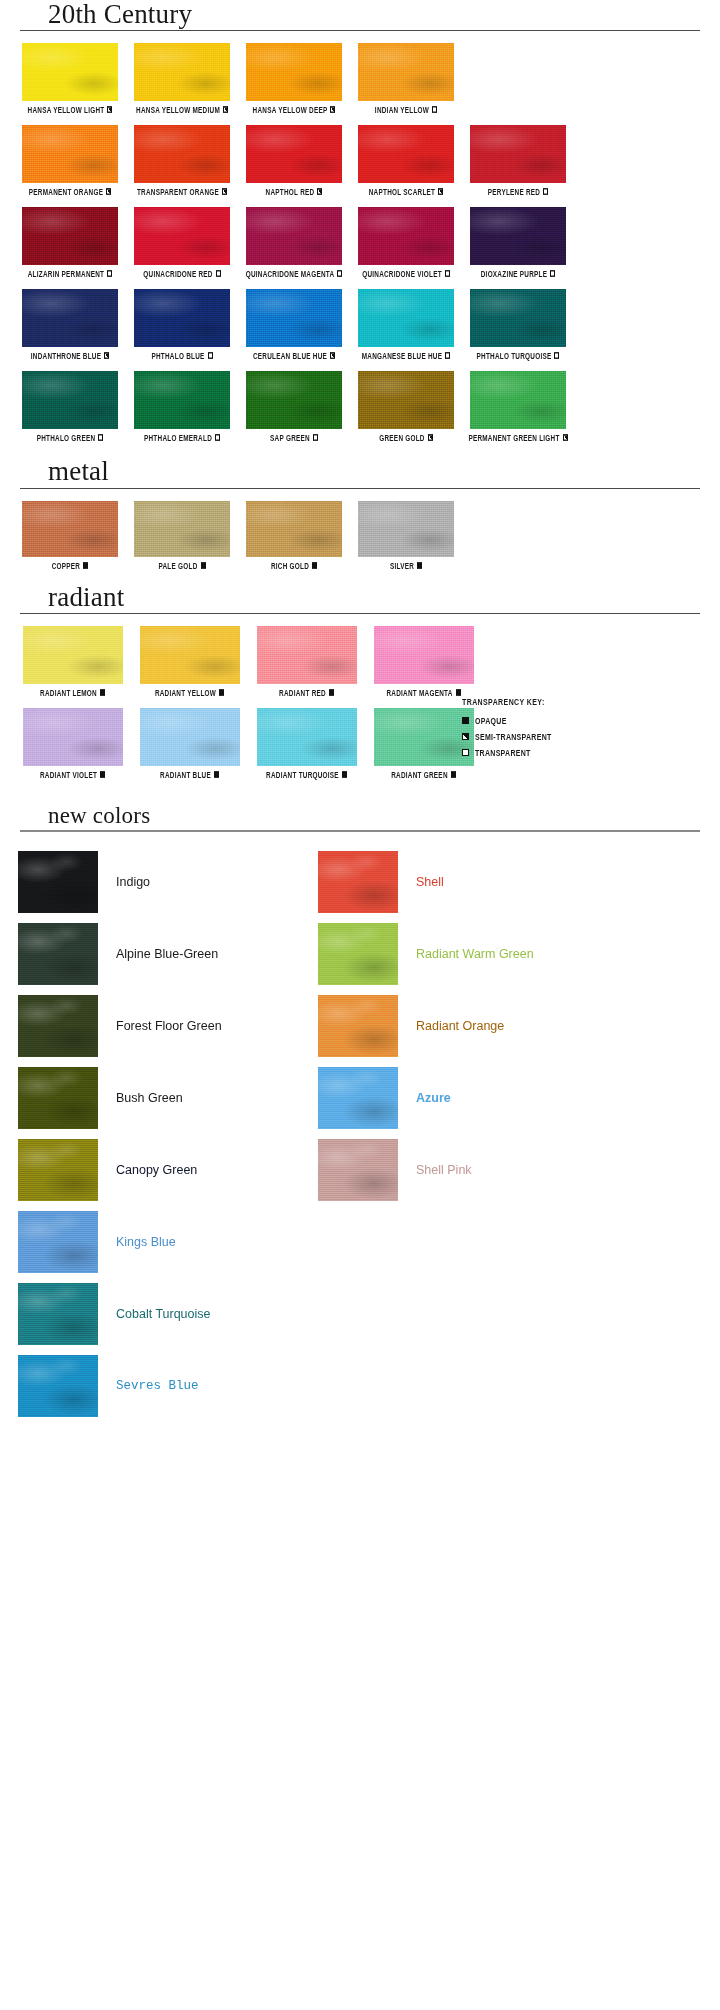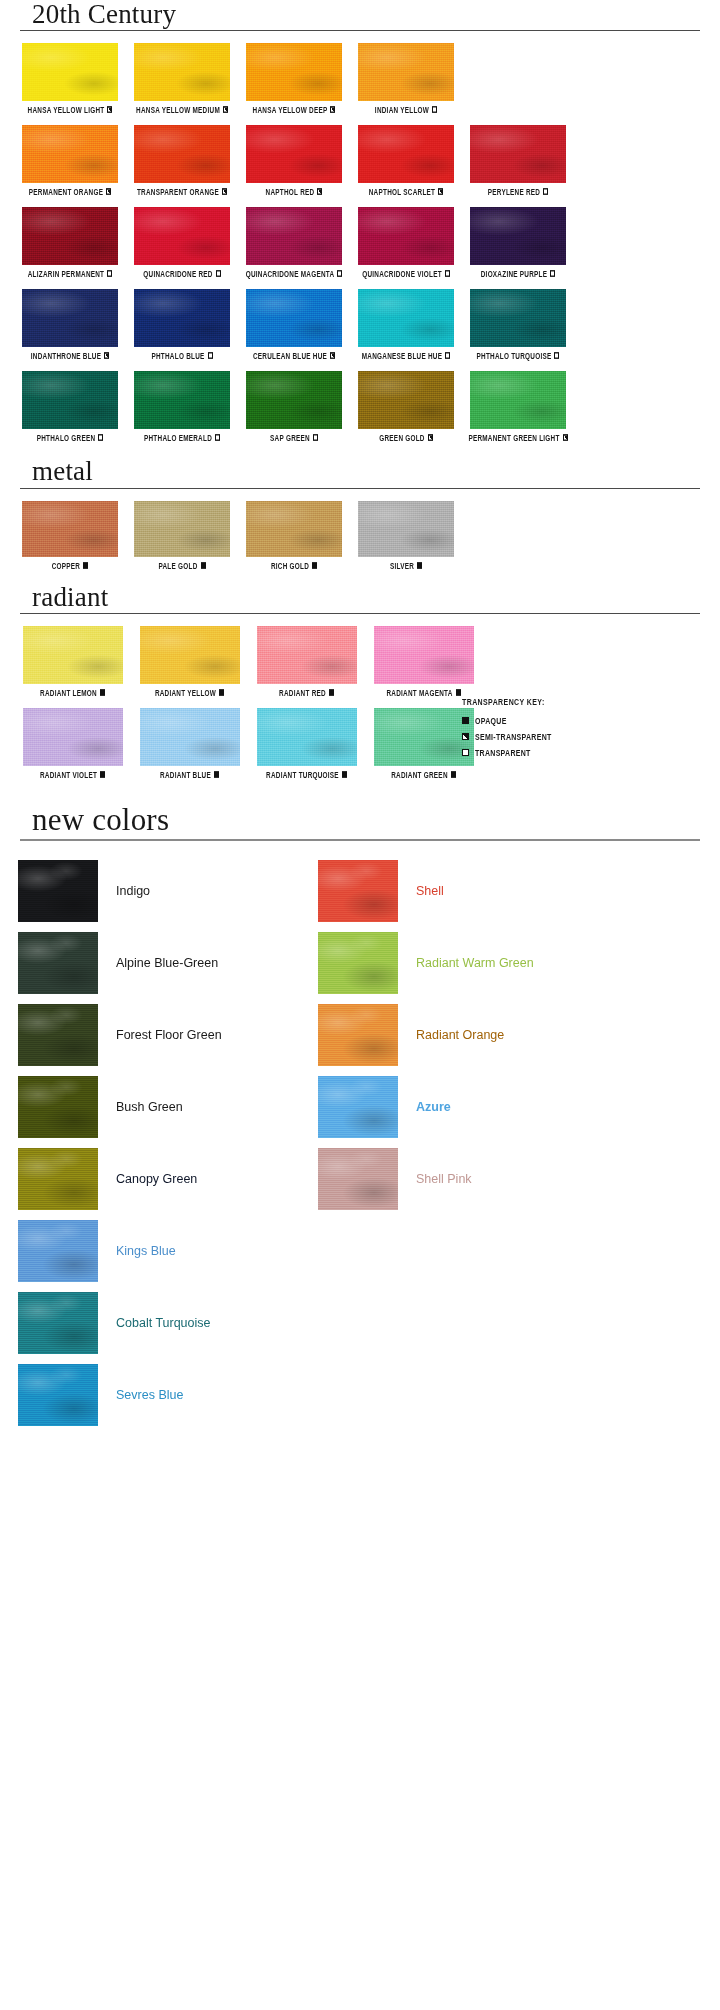--- a/index.html
+++ b/index.html
@@ -15,22 +15,23 @@
 
   
   .section-head {
     font-family: "Liberation Serif", serif;
     font-size: 27px;
     font-weight: 400;
     letter-spacing: 0.2px;
     color: #181818;
     padding: 0 0 2px 32px;
     line-height: 1.05;
-  }
-  .section-head.big { font-size: 31px; }
+    margin-left: 16px;
+  }
+  .section-head.big { font-size: 23px; }
   .rule {
     height: 1px;
     background: #4a4a4a;
     margin: 0 20px 0 20px;
   }
   .rule.thick { height: 2px; background: #8a8a8a; }
 
   
   .grid {
     display: flex;
@@ -627,21 +628,21 @@
               <div class="tex"></div>
               <div class="tex2"></div>
             </div>
             <div class="nc-name" style="color: rgb(26, 106, 114);">Cobalt Turquoise</div>
           </div>
           <div class="nc-row">
             <div class="nc-sw" style="background: rgb(27, 143, 196);">
               <div class="tex"></div>
               <div class="tex2"></div>
             </div>
-            <div class="nc-name" style="color: rgb(42, 142, 196);">Sevres Blue</div>
+            <div class="nc-name" style="color: rgb(42, 142, 196); font-family: Liberation Mono, monospace;">Sevres Blue</div>
           </div>
         </div>
       <div class="nc-col" id="nc-right">
           <div class="nc-row">
             <div class="nc-sw" style="background: rgb(226, 75, 56);">
               <div class="tex"></div>
               <div class="tex2"></div>
             </div>
             <div class="nc-name" style="color: rgb(216, 65, 46);">Shell</div>
           </div>

